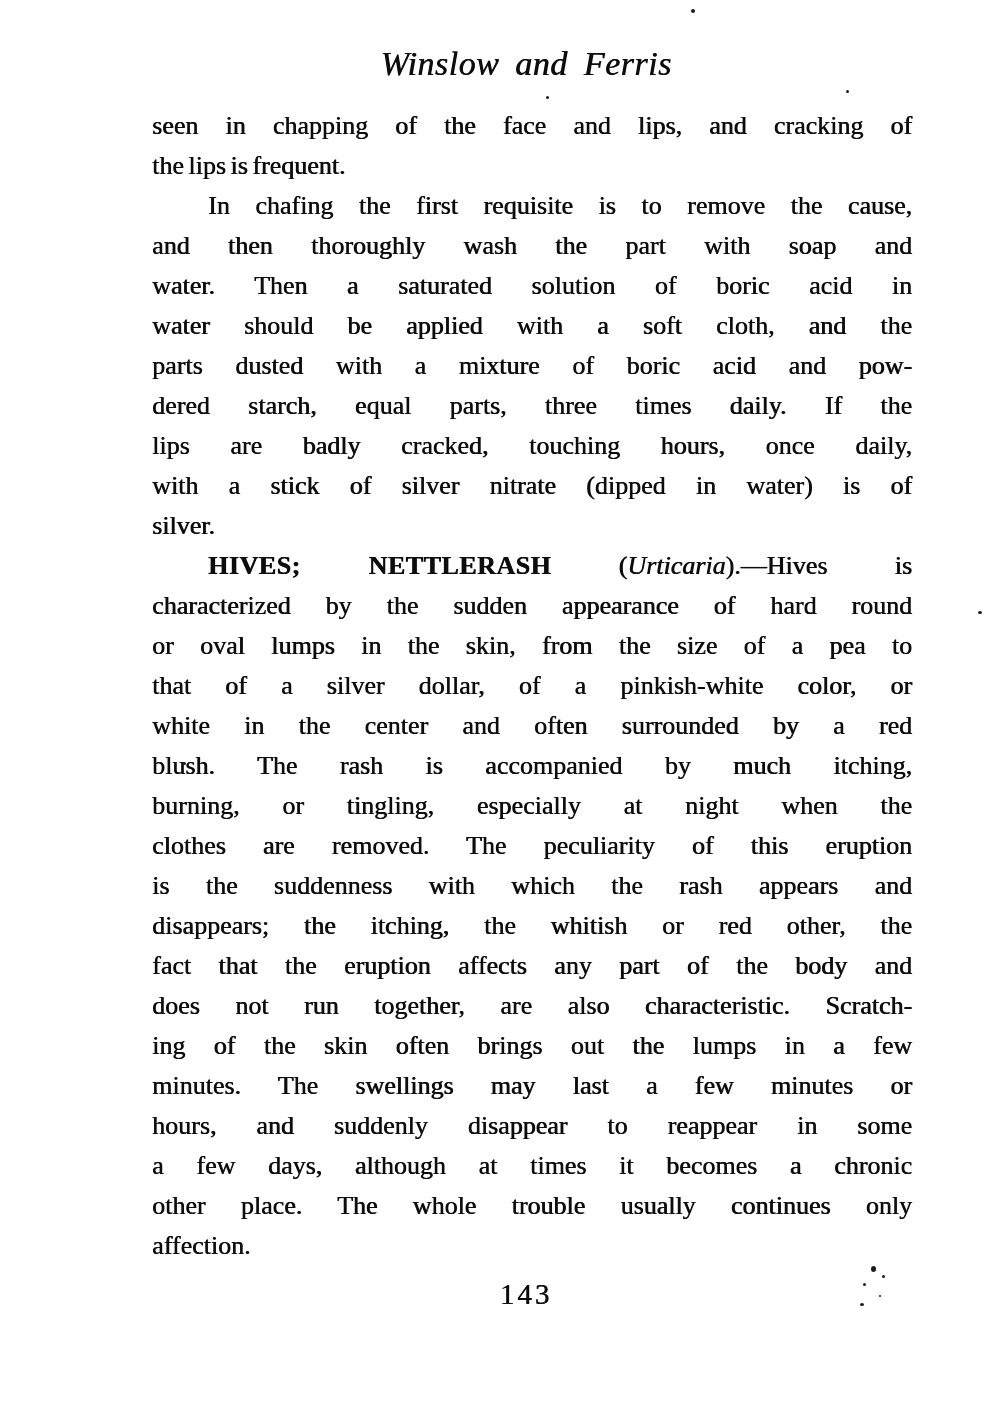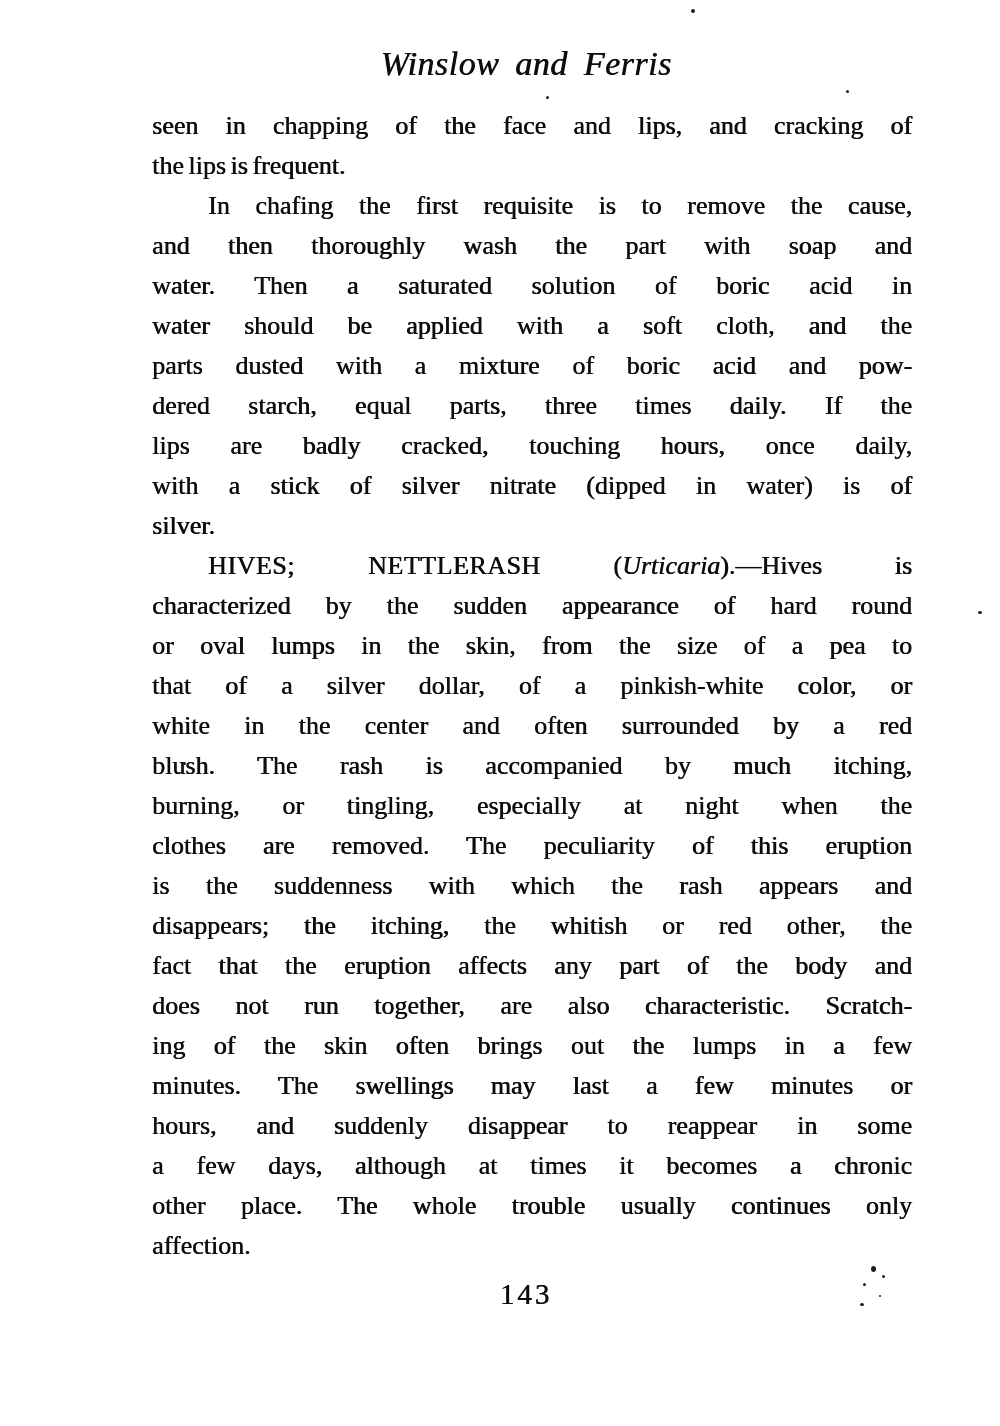--- a/index.html
+++ b/index.html
@@ -35,21 +35,21 @@
   .line {
     height: 40px;
     line-height: 40px;
     text-align: justify;
     text-align-last: justify;
     word-spacing: -2px;
     white-space: normal;
   }
   .line.indent { padding-left: 56px; }
   .line.lastline { text-align-last: left; }
-  .seg-bold { font-weight: normal; letter-spacing: 0.5px; }
+  .seg-bold { font-weight: bold; letter-spacing: 0.5px; }
   .seg-italic { font-style: italic; }
   .page-number {
     position: absolute;
     top: 1276px;
     left: 146px;
     width: 760px;
     text-align: center;
     font-size: 29px;
     letter-spacing: 3px;
     line-height: 36px;

